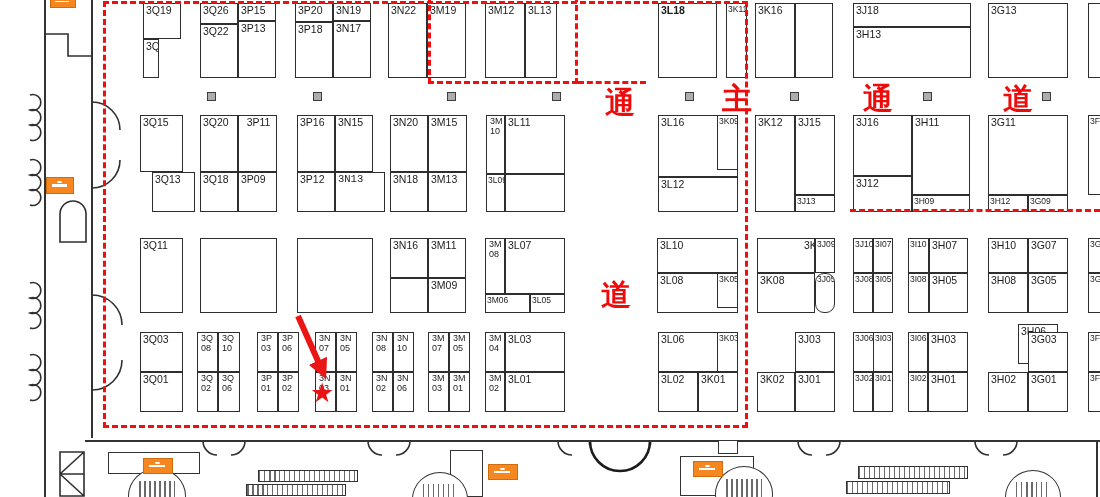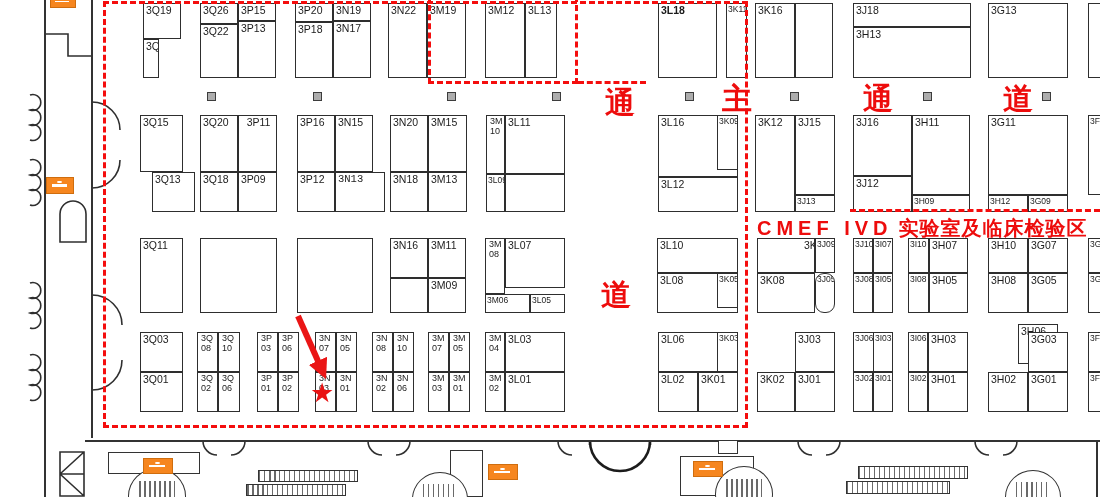--- a/index.html
+++ b/index.html
@@ -171,21 +171,21 @@
       <div class="cell s1" style="left: 1088px; top: 115px; width: 17px; height: 80px;">3F0</div>
       <div class="cell" style="left: 140px; top: 238px; width: 43px; height: 75px;">3Q11</div>
       <div class="cell" style="left: 200px; top: 238px; width: 77px; height: 75px;"></div>
       <div class="cell" style="left: 297px; top: 238px; width: 76px; height: 75px;"></div>
       <div class="cell" style="left: 390px; top: 238px; width: 38px; height: 40px;">3N16</div>
       <div class="cell" style="left: 428px; top: 238px; width: 38px; height: 40px;">3M11</div>
       <div class="cell" style="left: 390px; top: 278px; width: 38px; height: 35px;"></div>
       <div class="cell" style="left: 428px; top: 278px; width: 38px; height: 35px;">3M09</div>
       <div class="cell s2" style="left: 485px; top: 238px; width: 20px; height: 56px;">3M
 08</div>
-      <div class="cell" style="left: 505px; top: 238px; width: 60px; height: 50px;">3L07</div>
+      <div class="cell" style="left: 505px; top: 238px; width: 60px; height: 56px;">3L07</div>
       <div class="cell s1" style="left: 485px; top: 294px; width: 45px; height: 19px;">3M06</div>
       <div class="cell s1" style="left: 530px; top: 294px; width: 35px; height: 19px;">3L05</div>
       <div class="cell" style="left: 657px; top: 238px; width: 81px; height: 35px;">3L10</div>
       <div class="cell" style="left: 657px; top: 273px; width: 81px; height: 40px;">3L08</div>
       <div class="cell s1" style="left: 717px; top: 273px; width: 21px; height: 35px;">3K05</div>
       <div class="cell" style="left: 757px; top: 238px; width: 58px; height: 35px; padding-left: 46px;">3K10</div>
       <div class="cell s1" style="left: 815px; top: 238px; width: 20px; height: 35px;">3J09</div>
       <div class="cell" style="left: 757px; top: 273px; width: 58px; height: 40px;">3K08</div>
       <div class="cell s1" style="left: 815px; top: 273px; width: 20px; height: 40px; border-radius: 9px;">3J05</div>
       <div class="cell s1" style="left: 853px; top: 238px; width: 20px; height: 35px;">3J10</div>
@@ -289,23 +289,20 @@
   <div class="dash" style="left:428px;top:-4px;width:150px;height:88px"></div>
   <div class="dashseg" style="left:578px;top:81px;width:68px"></div>
   <div class="dashseg" style="left:850px;top:209px;width:250px"></div>
 
   <div class="aisle" style="left:602px;top:88px">通</div>
   <div class="aisle" style="left:598px;top:280px">道</div>
   <div class="aisle" style="left:719px;top:84px">主</div>
   <div class="aisle" style="left:860px;top:84px">通</div>
   <div class="aisle" style="left:1000px;top:84px">道</div>
 
-  <div class="region" id="regionRight">
-    <span class="ls">CMEF IVD</span><span class="cjk">实验室及临床检验区</span>
-  </div>
 
 
   <svg id="arrow" width="64" height="80" viewBox="0 0 64 80">
     <defs>
       <marker id="ah" markerUnits="userSpaceOnUse" markerWidth="20" markerHeight="20" refX="10" refY="10" orient="auto">
         <path d="M0,0 L20,10 L0,20 z" fill="#ea1515"></path>
       </marker>
     </defs>
     <line x1="14" y1="4" x2="38" y2="58" stroke="#ea1515" stroke-width="6" marker-end="url(#ah)"></line>
   </svg>

